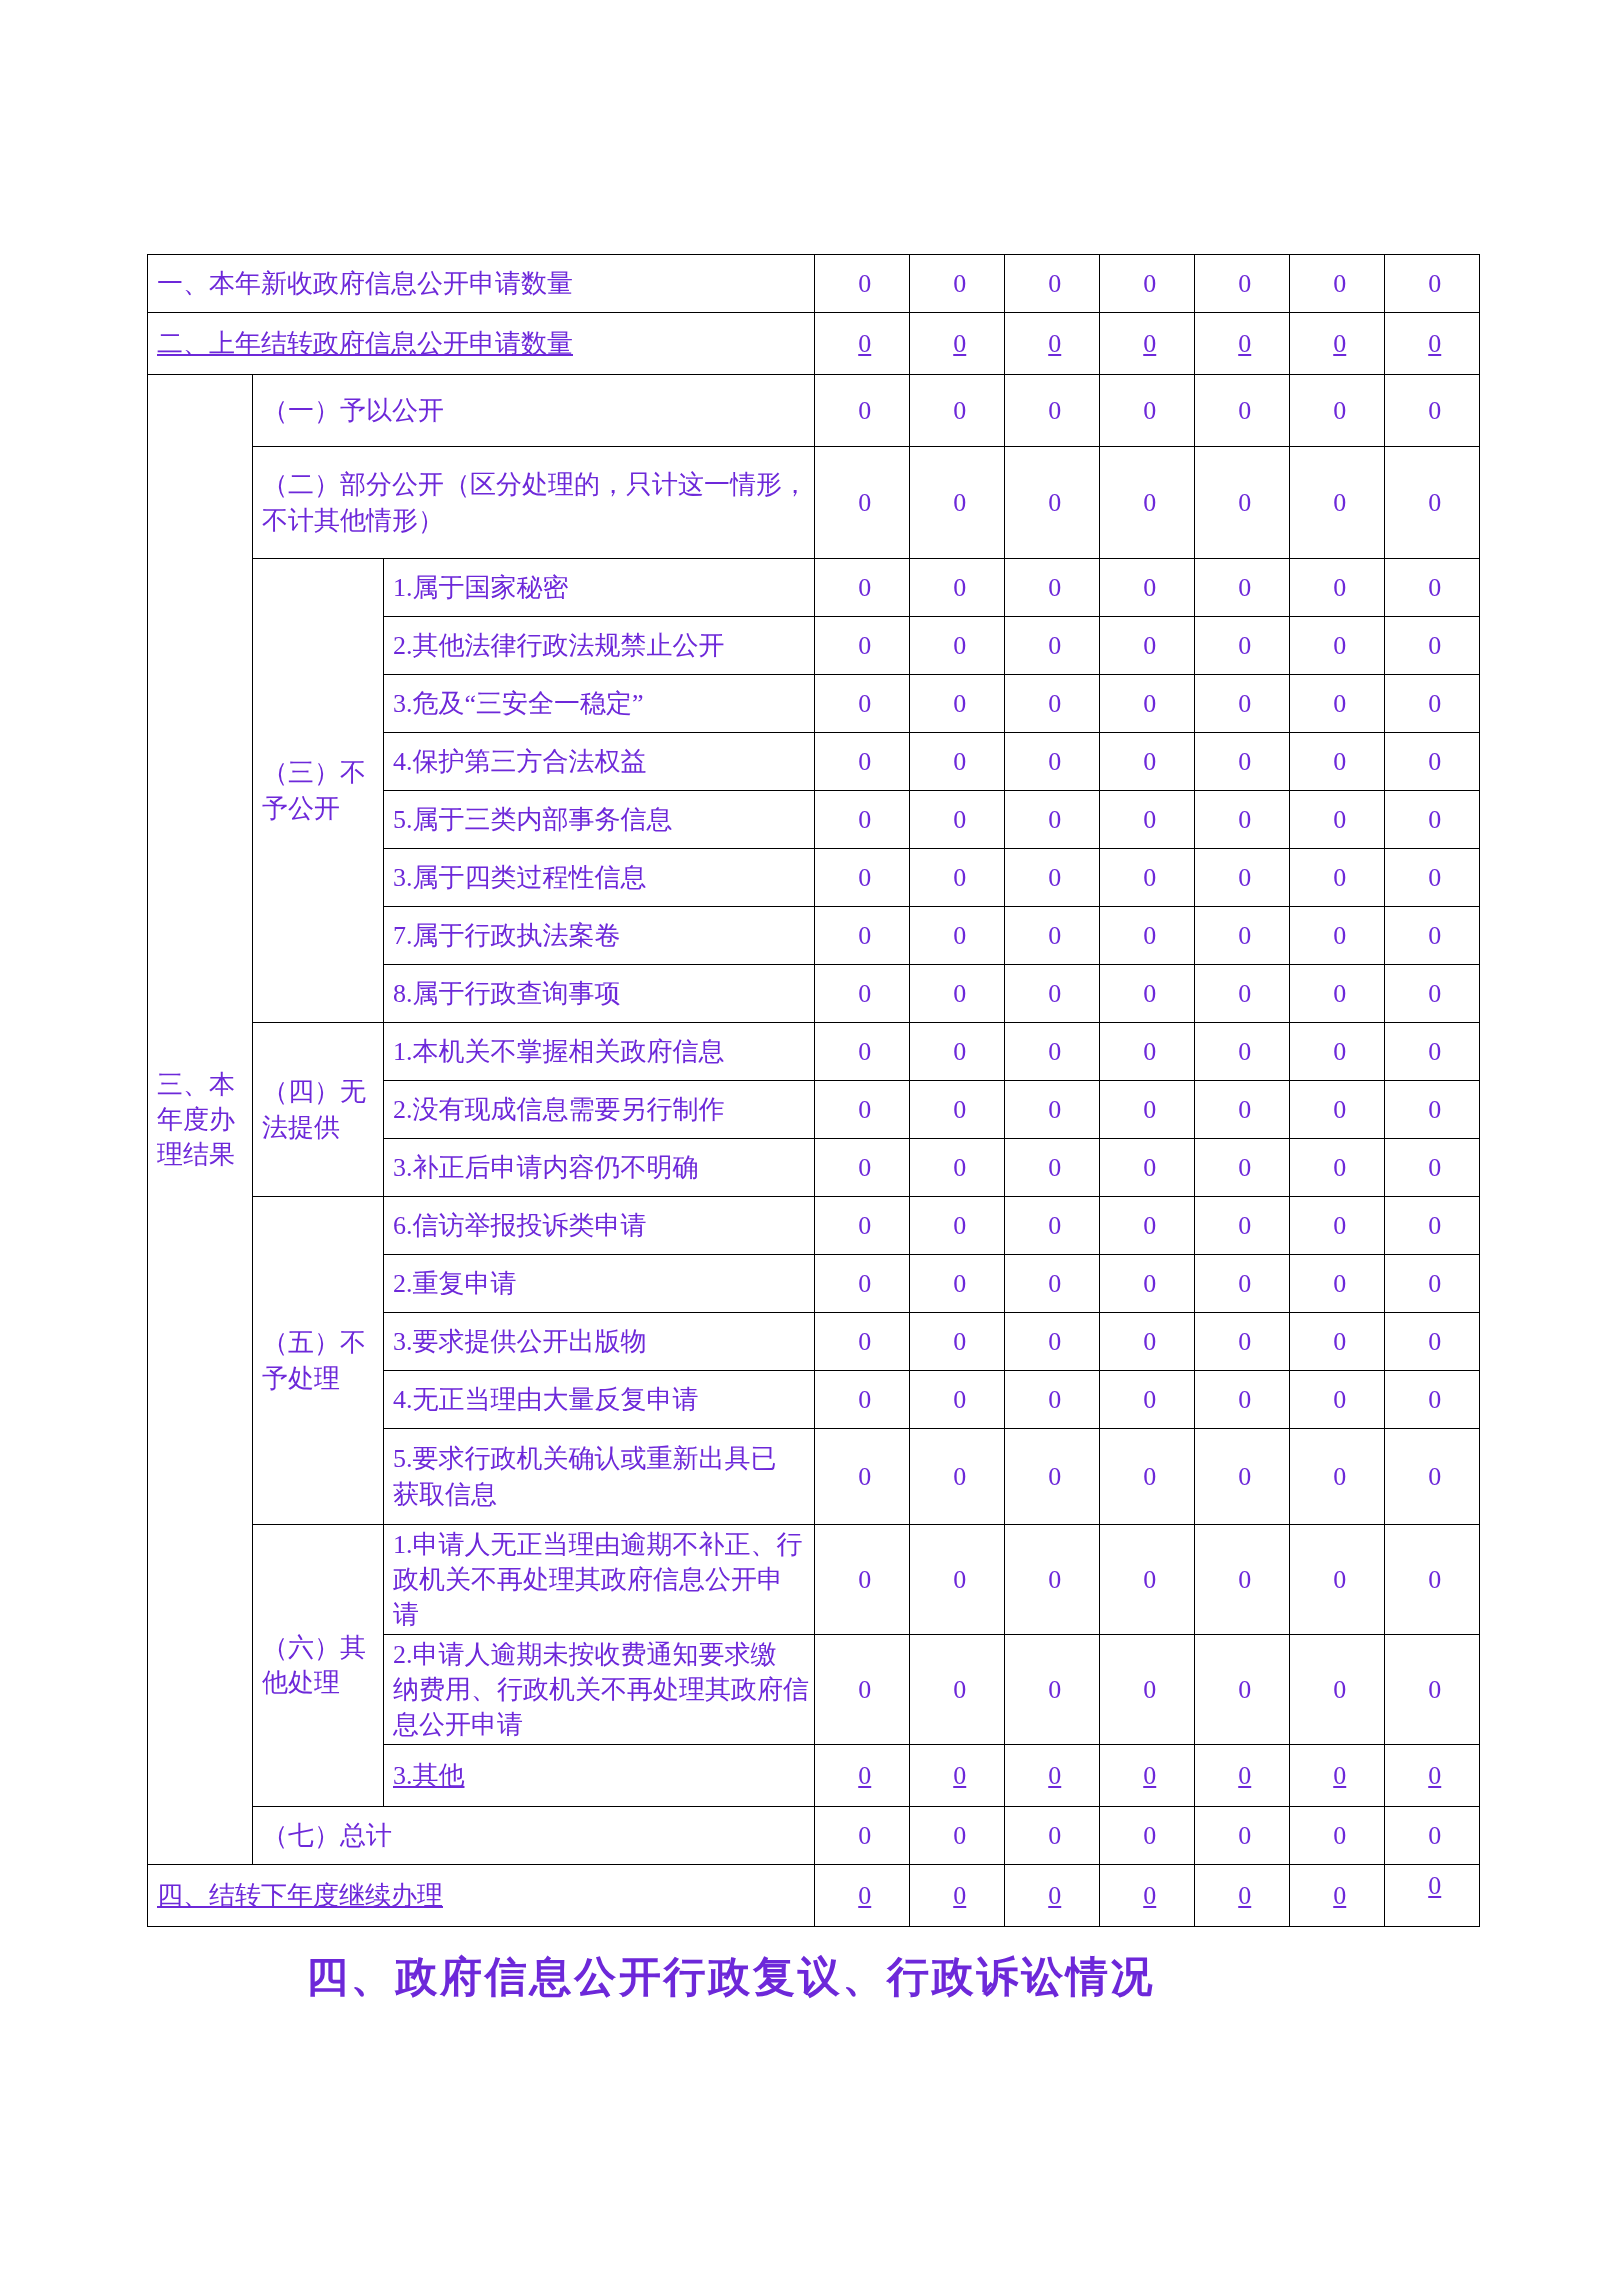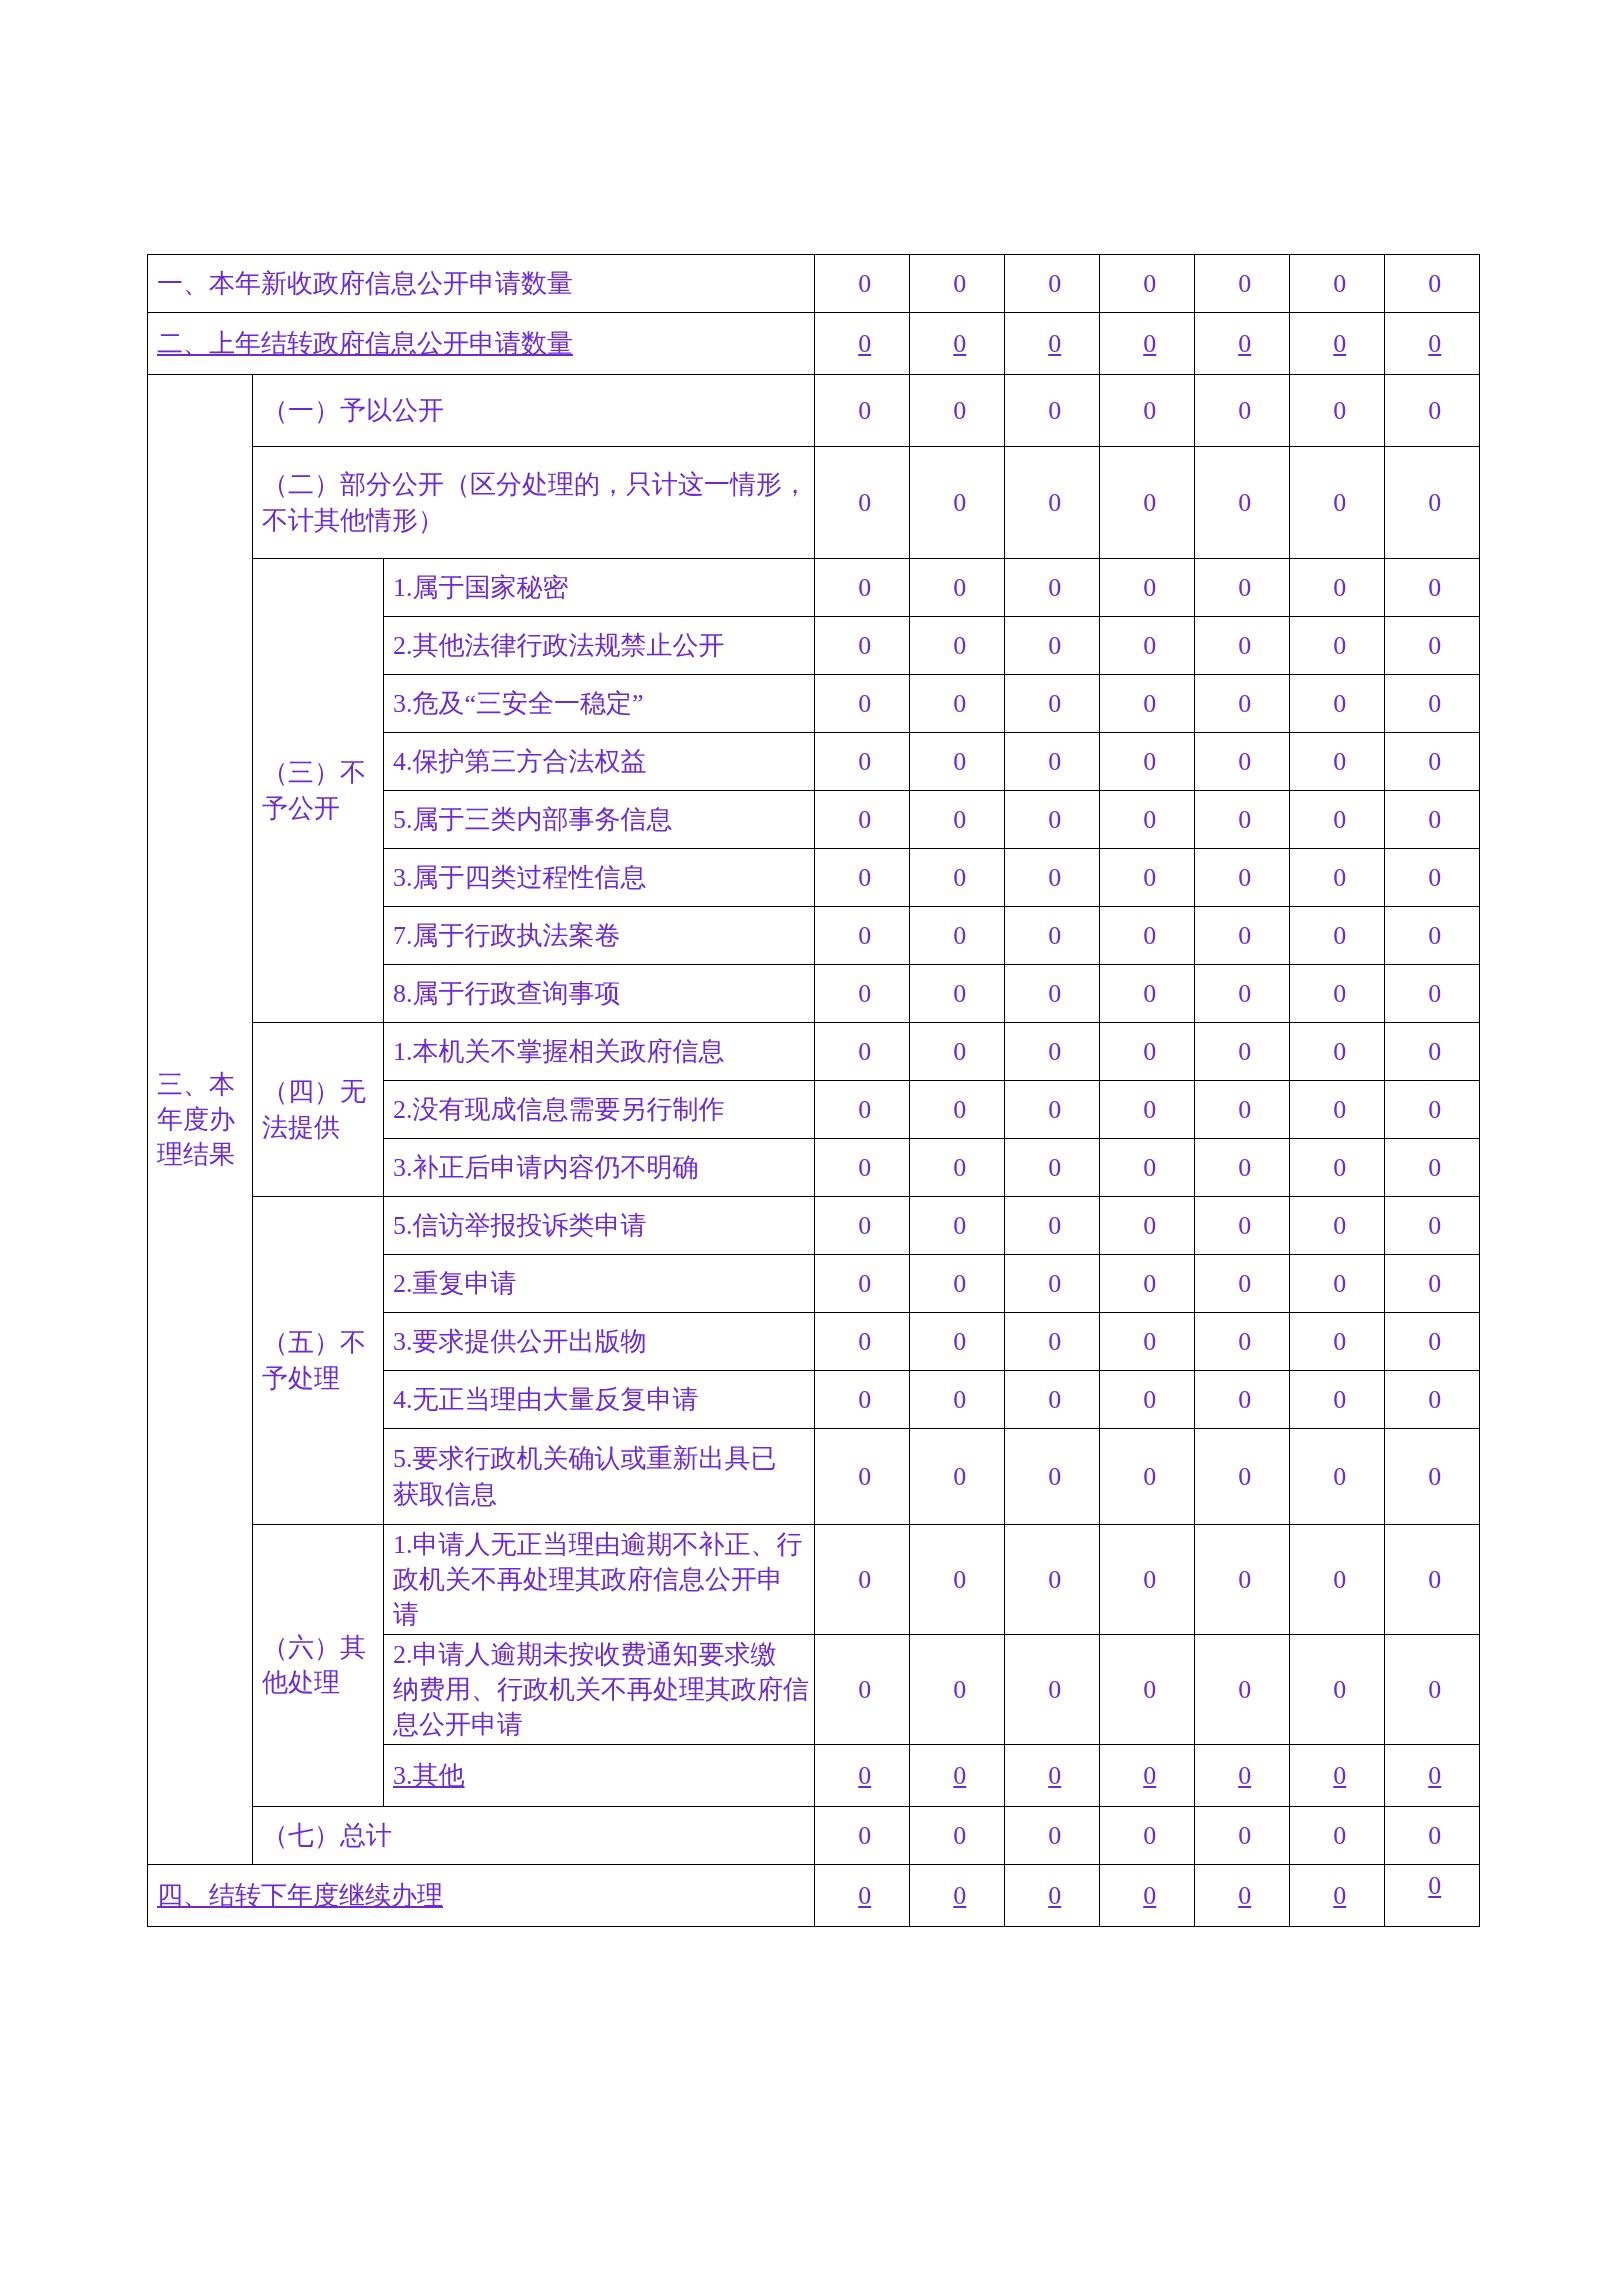--- a/index.html
+++ b/index.html
@@ -250,21 +250,21 @@
           <td class="v">0</td>
           <td class="v">0</td>
           <td class="v">0</td>
           <td class="v">0</td>
           <td class="v">0</td>
         </tr>
 
       <tr class="h64">
         <td class="grp" rowspan="5">（五）不
 予处理</td>
-        <td class="item">5.信访举报投诉类申请</td>
+        <td class="item">6.信访举报投诉类申请</td>
       <td class="v">0</td>
           <td class="v">0</td>
           <td class="v">0</td>
           <td class="v">0</td>
           <td class="v">0</td>
           <td class="v">0</td>
           <td class="v">0</td>
         </tr>
       <tr class="h64">
         <td class="item">2.重复申请</td>
@@ -362,15 +362,16 @@
           <td class="v">0</td>
           <td class="v">0</td>
           <td class="v">0</td>
           <td class="v">0</td>
           <td class="v">0</td>
           <td class="v">0</td>
         </tr>
     </tbody>
   </table>
 
+  <div class="section-title">四、政府信息公开行政复议、行政诉讼情况</div>
 
 </div>
 
 
 </body></html>

